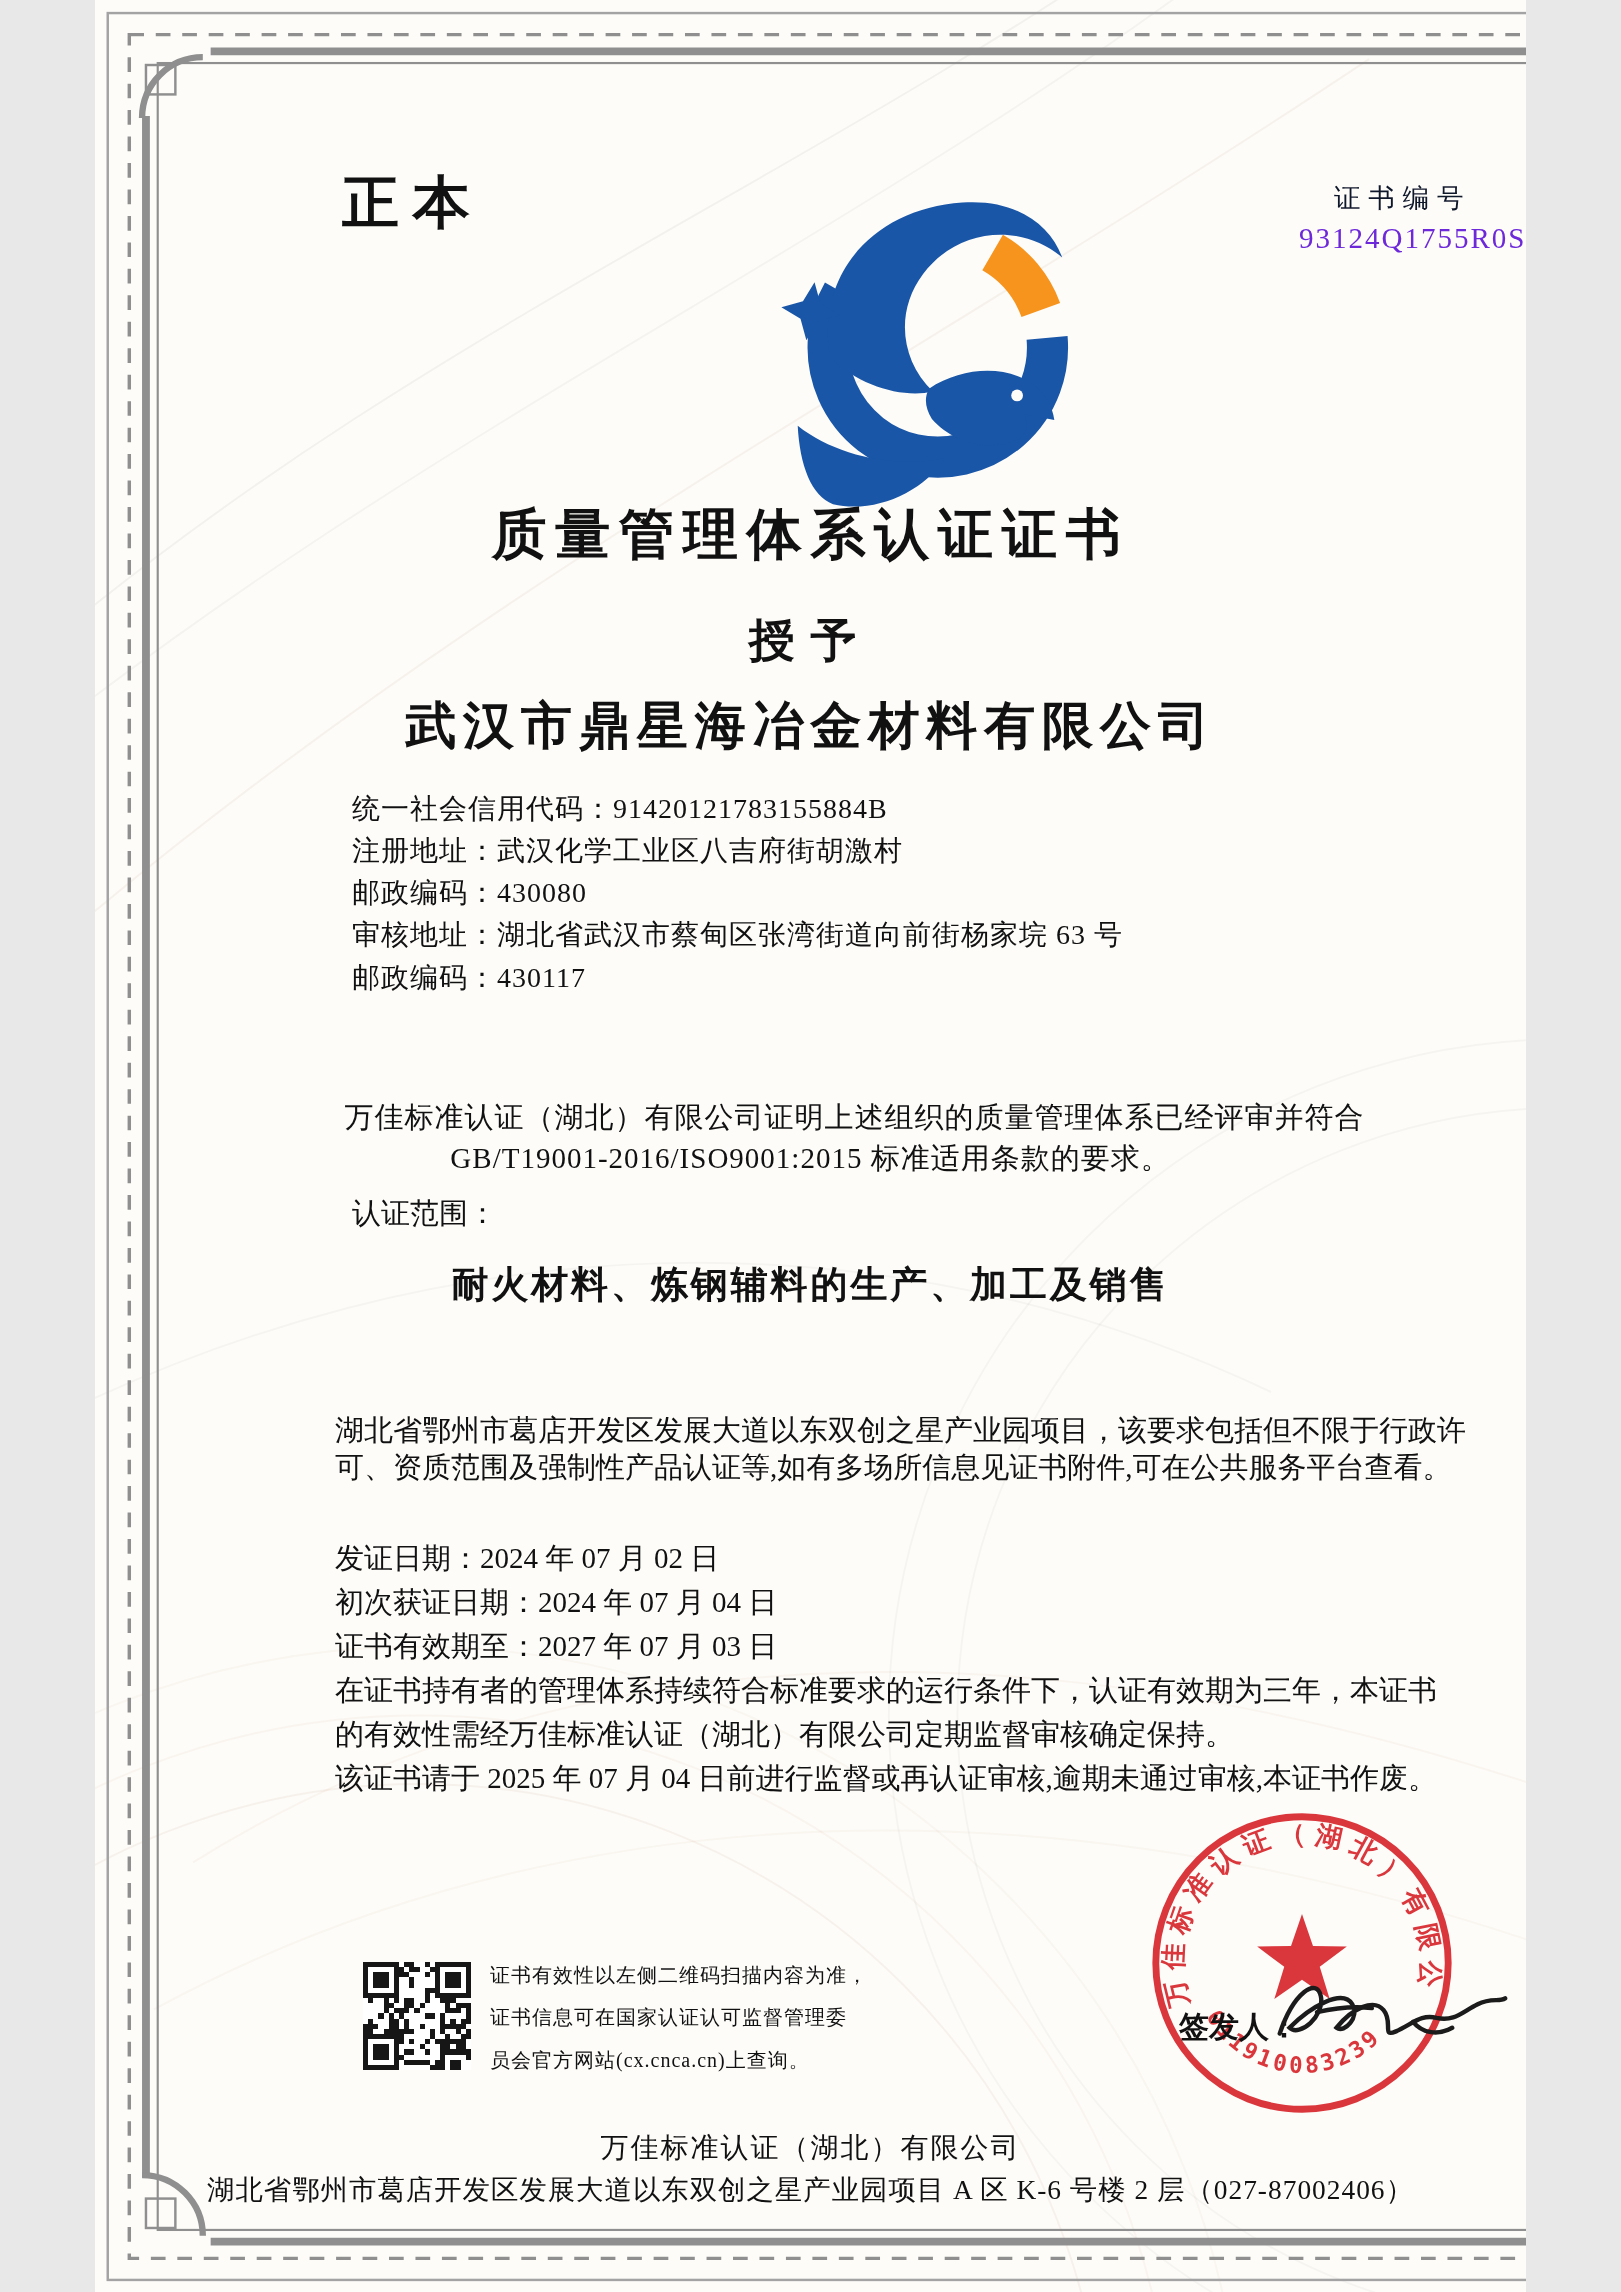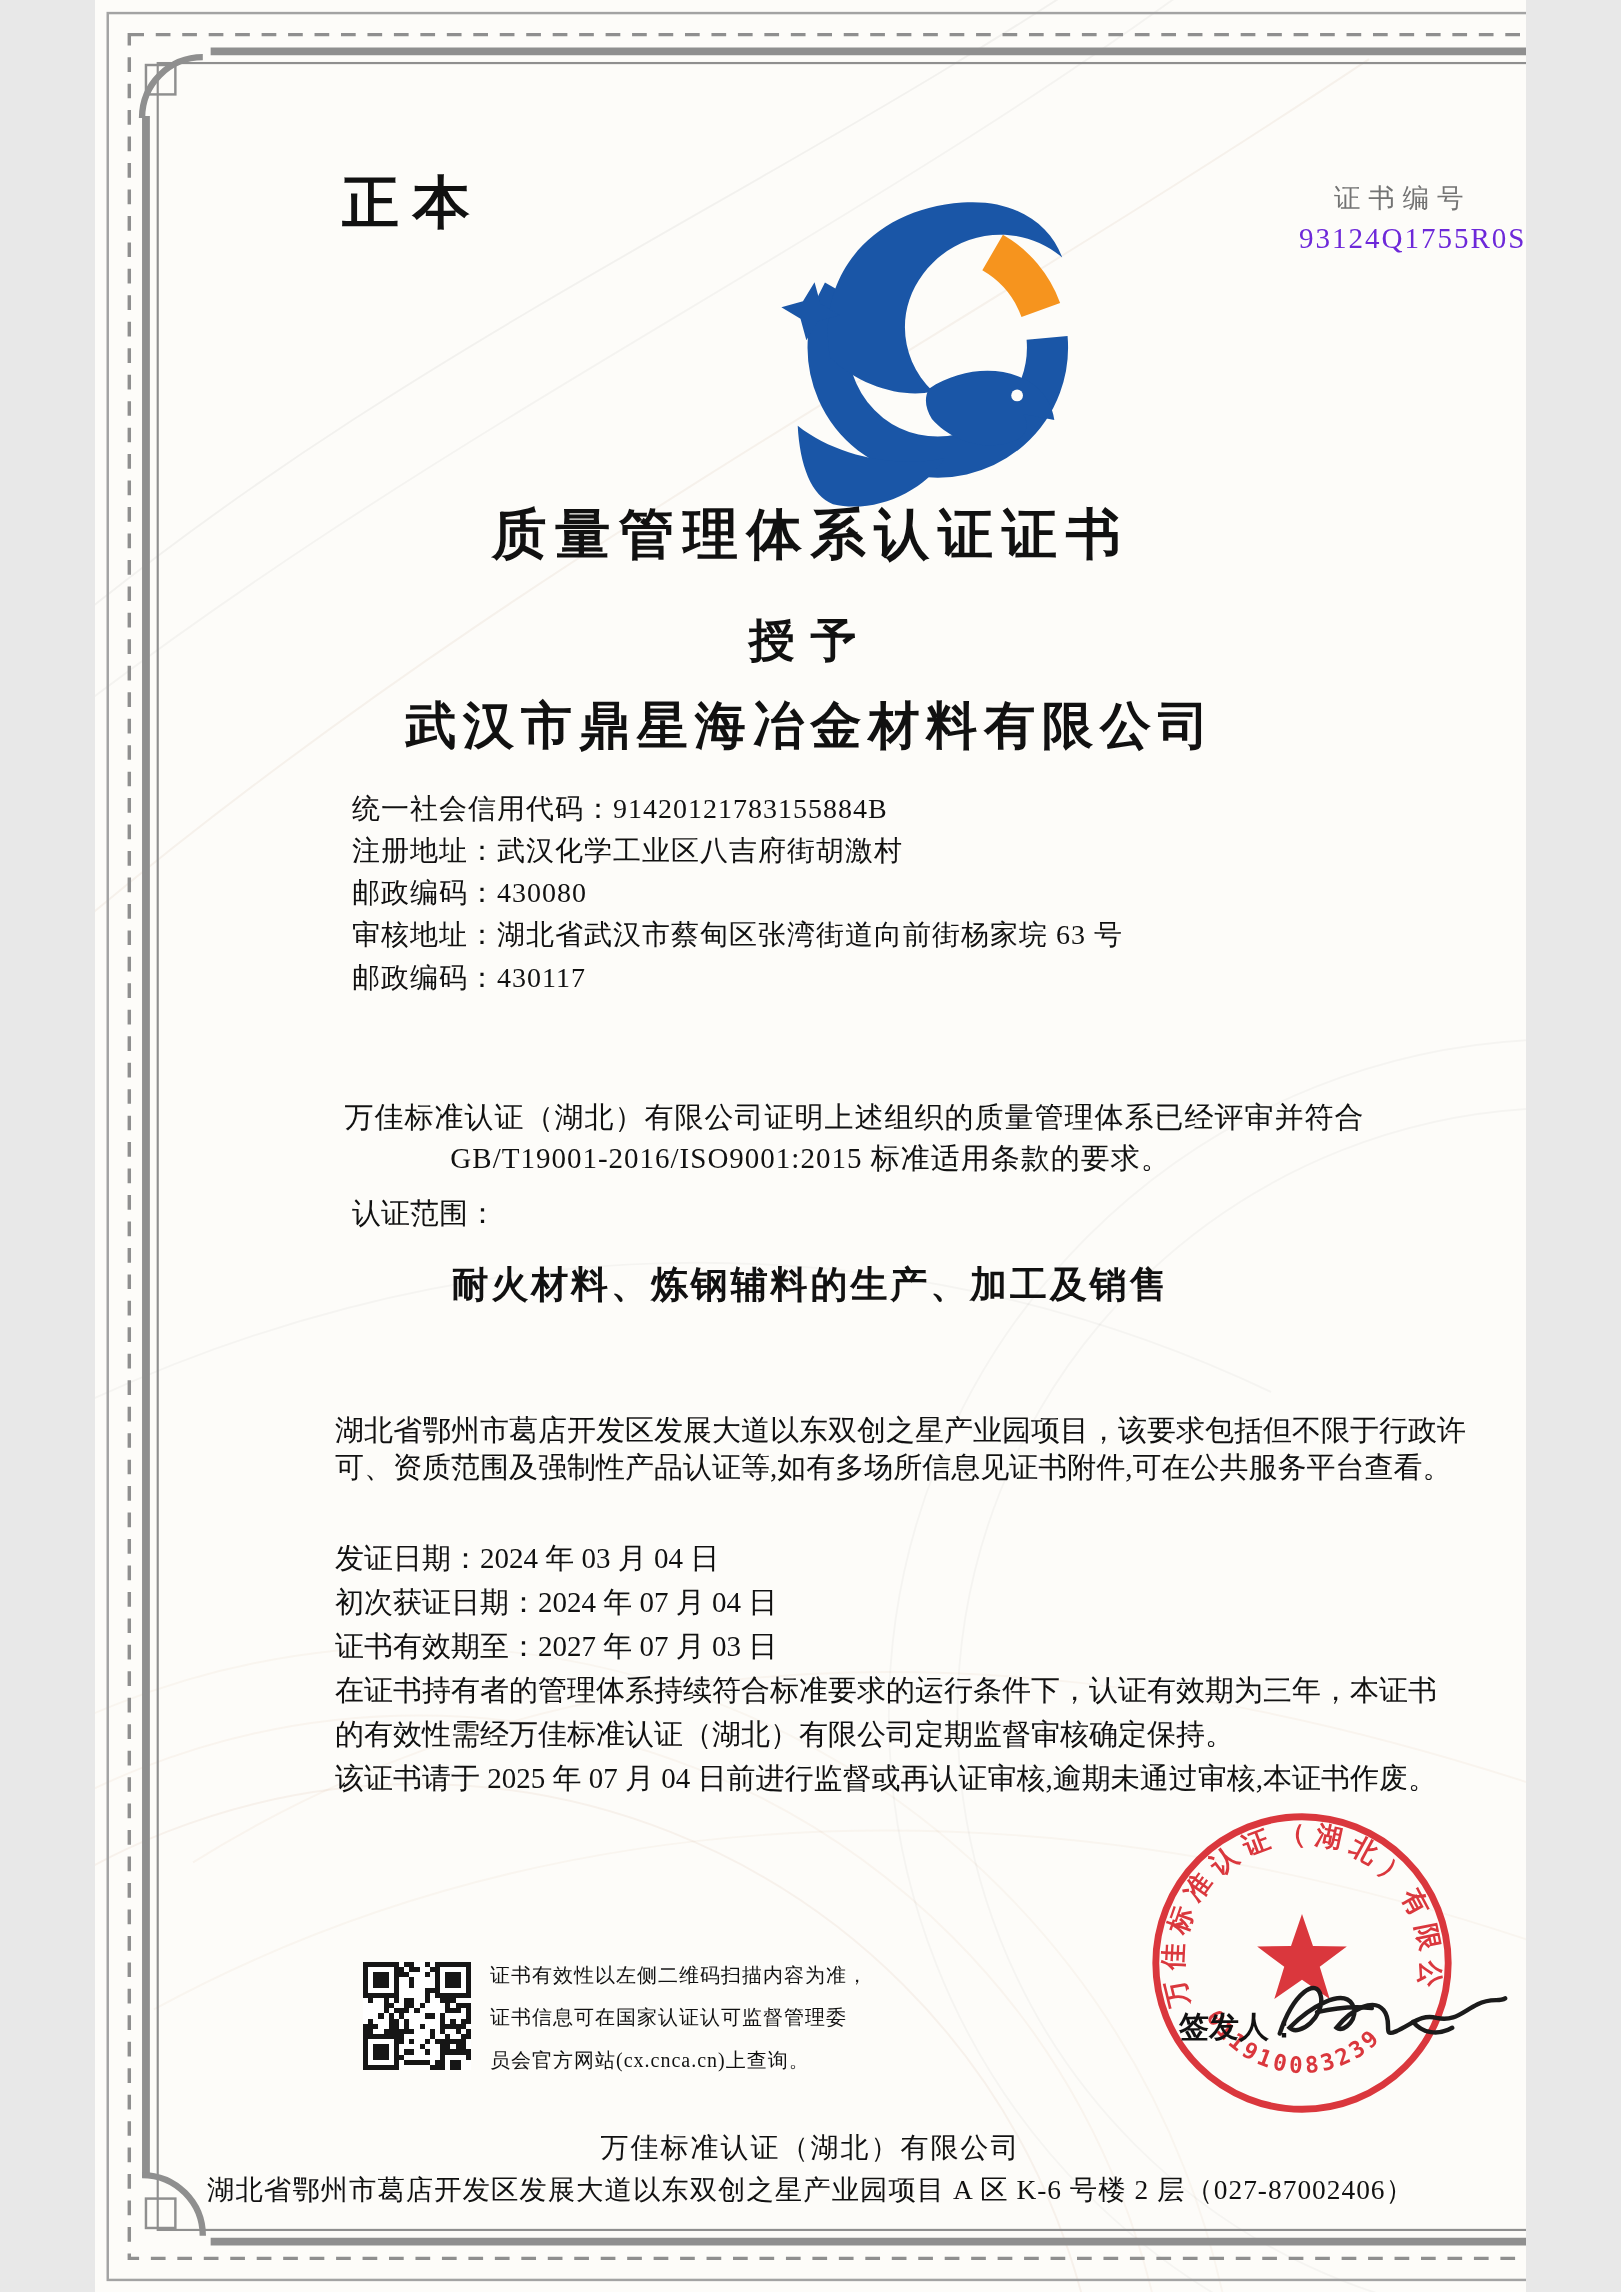--- a/index.html
+++ b/index.html
@@ -4,21 +4,21 @@
 <style>
   html,body{margin:0;padding:0;background:#e8e8e8;}
   .page{
     position:relative;width:1431px;height:2293px;margin:0 auto;
     background:#fdfcf9;overflow:hidden;
     font-family:"Liberation Serif","DejaVu Serif",serif;color:#111;
   }
   .abs{position:absolute;white-space:nowrap;}
   .ctr{left:0;right:0;text-align:center;}
   .copy-label{font-size:57px;font-weight:bold;letter-spacing:13.7px;}
-  .certno-label{font-size:26.5px;letter-spacing:7.8px;color:#737373;}
+  .certno-label{font-size:26.5px;letter-spacing:7.8px;color:#0f172a;}
   .certno{font-size:29px;letter-spacing:2px;color:#6d28d9;}
   .title{font-size:55px;font-weight:bold;letter-spacing:8.8px;}
   .award{font-size:46px;font-weight:bold;letter-spacing:15.7px;}
   .company{font-size:51px;font-weight:bold;letter-spacing:6.9px;}
   .info-line{font-size:28px;letter-spacing:1px;}
   .stmt{font-size:29px;letter-spacing:1px;}
   .scope-label{font-size:29px;}
   .scope-value{font-size:37px;font-weight:bold;letter-spacing:2.9px;font-family:"Liberation Sans","DejaVu Sans",sans-serif;}
   .legal{font-size:29px;}
   .dates{font-size:29px;}
@@ -98,21 +98,21 @@
 
   <div class="abs ctr stmt" style="top:1098px;left:88px;">万佳标准认证（湖北）有限公司证明上述组织的质量管理体系已经评审并符合</div>
   <div class="abs ctr stmt" style="top:1139px;">GB/T19001-2016/ISO9001:2015 标准适用条款的要求。</div>
 
   <div class="abs scope-label" style="left:257px;top:1194px;">认证范围：</div>
   <div class="abs ctr scope-value" style="top:1260px;">耐火材料、炼钢辅料的生产、加工及销售</div>
 
   <div class="abs legal" style="left:240px;top:1411px;">湖北省鄂州市葛店开发区发展大道以东双创之星产业园项目，该要求包括但不限于行政许</div>
   <div class="abs legal" style="left:240px;top:1448px;">可、资质范围及强制性产品认证等,如有多场所信息见证书附件,可在公共服务平台查看。</div>
 
-  <div class="abs dates" style="left:240px;top:1539px;">发证日期：2024 年 03 月 04 日</div>
+  <div class="abs dates" style="left:240px;top:1539px;">发证日期：2024 年 07 月 02 日</div>
   <div class="abs dates" style="left:240px;top:1583px;">初次获证日期：2024 年 07 月 04 日</div>
   <div class="abs dates" style="left:240px;top:1627px;">证书有效期至：2027 年 07 月 03 日</div>
   <div class="abs dates" style="left:240px;top:1671px;">在证书持有者的管理体系持续符合标准要求的运行条件下，认证有效期为三年，本证书</div>
   <div class="abs dates" style="left:240px;top:1715px;">的有效性需经万佳标准认证（湖北）有限公司定期监督审核确定保持。</div>
   <div class="abs dates" style="left:240px;top:1759px;">该证书请于 2025 年 07 月 04 日前进行监督或再认证审核,逾期未通过审核,本证书作废。</div>
 
   <svg class="abs" id="qr-svg" style="left:268px;top:1962px" width="108" height="108" viewBox="0 0 21 21" shape-rendering="crispEdges">
     <rect x="0" y="0" width="21" height="21" fill="#fff"></rect>
     <g id="qr-modules" fill="#161616">
         <rect x="0" y="0" width="1" height="1"></rect>

